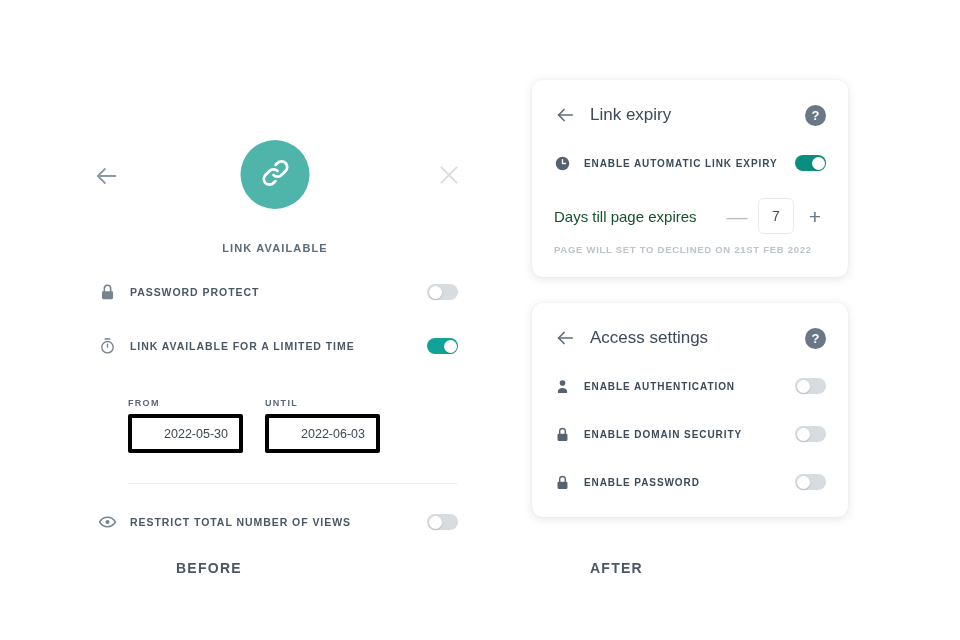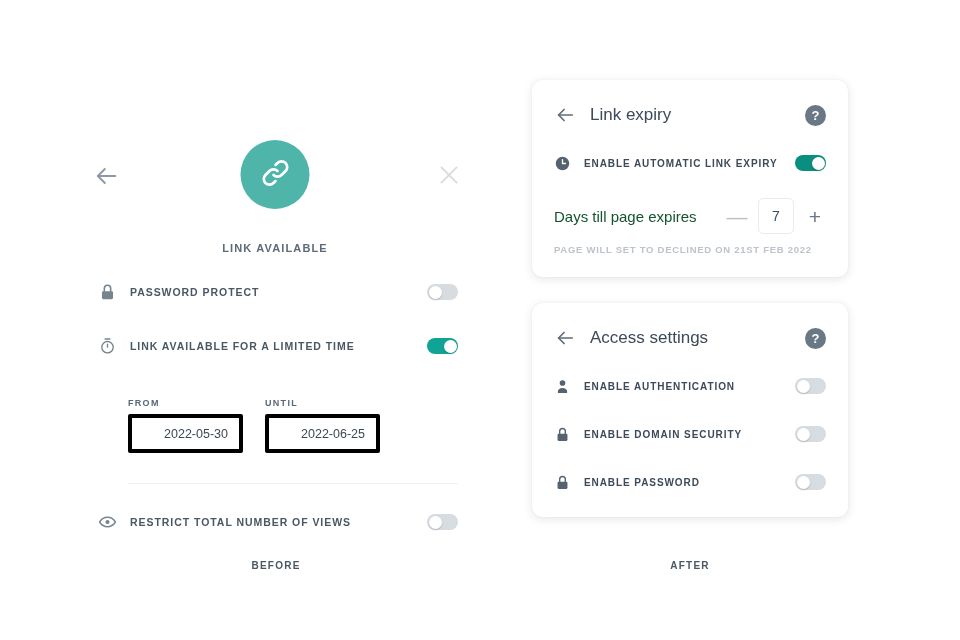--- a/index.html
+++ b/index.html
@@ -273,25 +273,24 @@
     font-size: 9.5px;
     font-weight: bold;
     letter-spacing: 0.72px;
     color: #bcc3ca;
   }
 
   
   .caption {
     position: absolute;
     top: 560px;
-    font-size: 10px;
+    font-size: 14px;
     font-weight: bold;
     letter-spacing: 1.25px;
     color: #4a5765;
-    text-align: center;
   }
   #caption-before { left: 176px; width: 200px; }
   #caption-after  { left: 590px; width: 200px; }
 </style>
 </head>
 <body>
 
 <div id="before-panel">
 
   <div class="top-row">
@@ -349,21 +348,21 @@
     </span>
   </div>
 
   <div class="date-group">
     <div class="date-field">
       <div class="date-label">FROM</div>
       <div class="date-box">2022-05-30</div>
     </div>
     <div class="date-field">
       <div class="date-label">UNTIL</div>
-      <div class="date-box">2022-06-25</div>
+      <div class="date-box">2022-06-03</div>
     </div>
   </div>
 
   <div class="divider"></div>
 
   <div class="setting-row">
     <span class="row-icon">
       <svg viewBox="0 0 24 24" fill="none" stroke="currentColor" stroke-width="1.8" stroke-linecap="round" stroke-linejoin="round">
         <path d="M2 12s3.8-6 10-6 10 6 10 6-3.8 6-10 6-10-6-10-6z"></path>
         <circle cx="12" cy="12" r="2.6" fill="currentColor" stroke="none"></circle>

